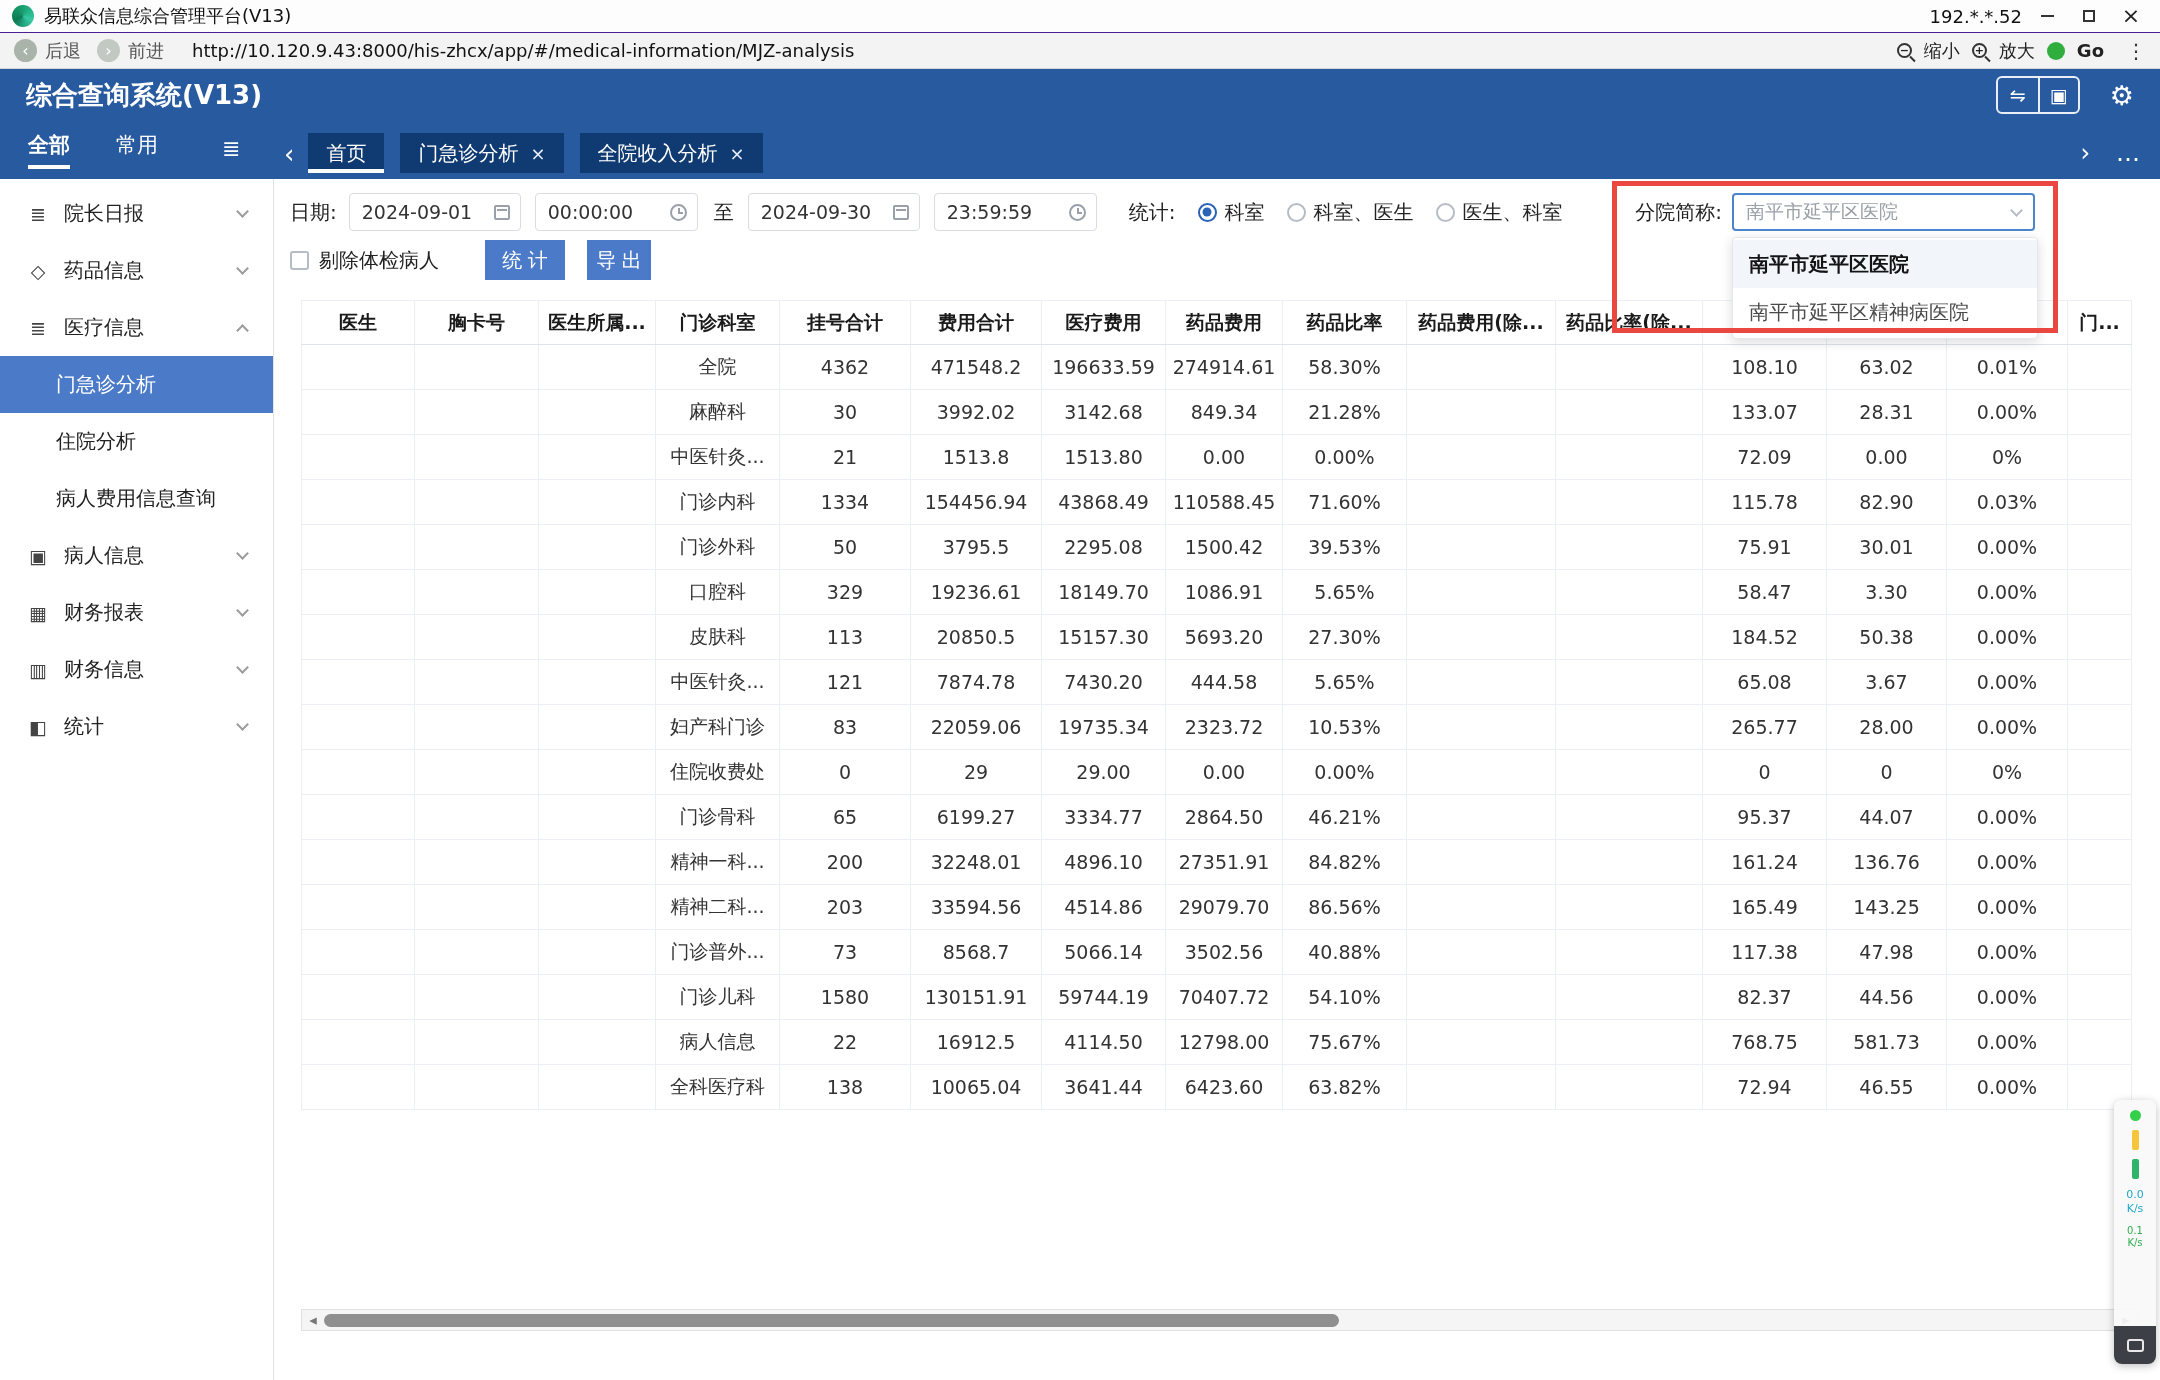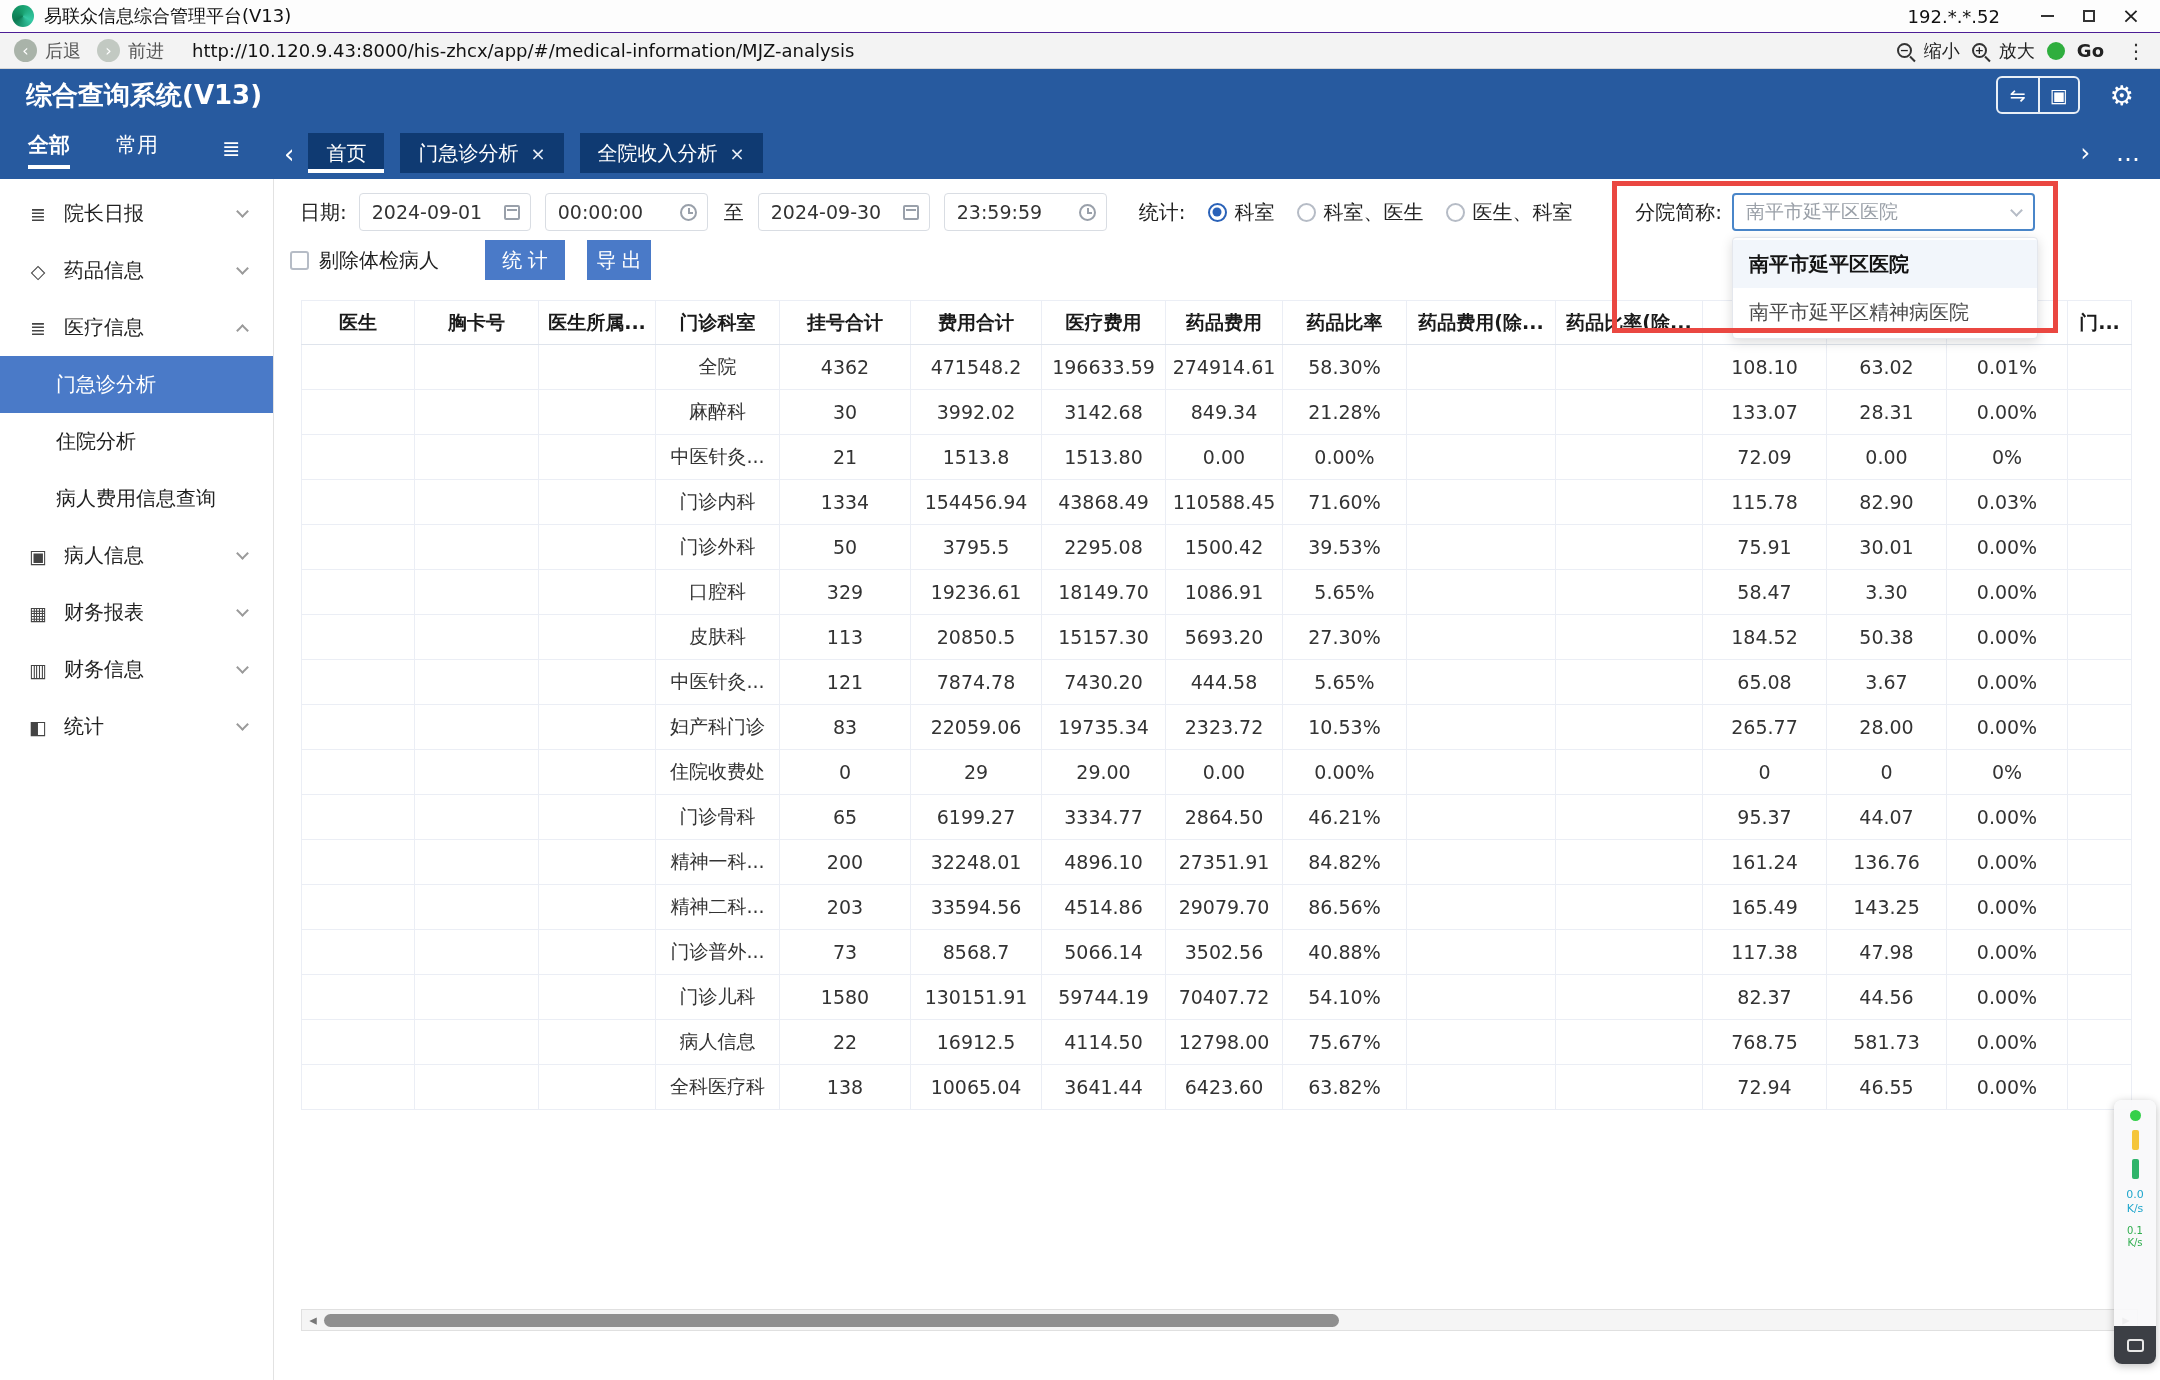--- a/index.html
+++ b/index.html
@@ -4,21 +4,21 @@
 <style>
   *{margin:0;padding:0;box-sizing:border-box;}
   html,body{width:2160px;height:1380px;}
   body{font-family:"DejaVu Sans","Liberation Sans",sans-serif;background:#fff;position:relative;overflow:hidden;color:#222;}
 
   
   .titlebar{position:absolute;left:0;top:0;width:2160px;height:33px;background:#fdfdfd;border-bottom:1px solid #4c1d95;display:flex;align-items:center;padding:0 12px;gap:10px;}
   .app-logo{width:22px;height:22px;border-radius:50%;background:conic-gradient(#18a06f,#35c9a4,#0c7a52,#18a06f);flex:none;}
   .app-title{font-size:18px;color:#111;}
   .titlebar-right{margin-left:auto;display:flex;align-items:center;gap:8px;}
-  .ip{font-size:18px;color:#111;margin-right:22px;}
+  .ip{font-size:18px;color:#111;}
   .win-btn{width:34px;height:26px;display:flex;align-items:center;justify-content:center;}
   .win-min-glyph{display:block;width:13px;height:2px;background:#333;}
   .win-max-glyph{display:block;width:12px;height:12px;border:2px solid #333;}
   .win-close-glyph{font-size:22px;line-height:1;color:#222;}
 
   
   .navbar{position:absolute;left:0;top:33px;width:2160px;height:36px;background:#f3f3f3;border-bottom:1px solid #d6d6d6;display:flex;align-items:center;padding:0 14px;gap:8px;font-size:18px;}
   .nav-circle{width:23px;height:23px;border-radius:50%;background:#a9b3a9;color:#fff;display:flex;align-items:center;justify-content:center;font-size:16px;flex:none;}
   .nav-circle.dim{background:#c2c9c2;}
   .nav-label{color:#555;margin-right:8px;}
@@ -58,21 +58,21 @@
   .side-item{height:57px;display:flex;align-items:center;padding:0 26px 0 26px;gap:14px;font-size:20px;color:#222;}
   .side-icon{width:24px;color:#444;font-size:19px;text-align:center;flex:none;}
   .side-label{flex:1;}
   .chev{width:9px;height:9px;border-right:2px solid #9a9a9a;border-bottom:2px solid #9a9a9a;display:inline-block;transform:rotate(45deg);margin-top:-5px;flex:none;}
   .chev.up{transform:rotate(-135deg);margin-top:5px;}
   .side-sub{height:57px;display:flex;align-items:center;padding-left:56px;font-size:20px;color:#222;}
   .side-sub.active{background:#4a7ac8;color:#fff;}
 
   
   .main{position:absolute;left:275px;top:179px;width:1885px;height:1201px;background:#fff;}
-  .filter-row1{position:absolute;left:0;top:14px;width:100%;height:38px;display:flex;align-items:center;padding-left:25px;font-size:20px;color:#222;}
+  .filter-row1{position:absolute;left:0;top:14px;width:100%;height:38px;display:flex;align-items:center;padding-left:15px;font-size:20px;color:#222;}
   .inp{height:38px;border:1px solid #d9dde3;border-radius:4px;background:#fff;display:flex;align-items:center;justify-content:space-between;padding:0 10px 0 12px;font-size:19px;color:#333;flex:none;}
   .inp.date{width:172px;margin-left:12px;}
   .inp.time{width:163px;margin-left:14px;}
   .to{margin:0 2px 0 16px;}
   .stat-label{margin-left:32px;}
   .radio{display:flex;align-items:center;gap:8px;margin-left:22px;font-size:20px;color:#222;}
   .rdot{width:19px;height:19px;border-radius:50%;border:2px solid #b6bcc6;position:relative;background:#fff;flex:none;}
   .radio.checked .rdot{border-color:#2a62b8;}
   .radio.checked .rdot::after{content:"";position:absolute;left:50%;top:50%;transform:translate(-50%,-50%);width:9px;height:9px;border-radius:50%;background:#2a62b8;}
   .branch-group{margin-left:auto;display:flex;align-items:center;margin-right:125px;gap:10px;}

